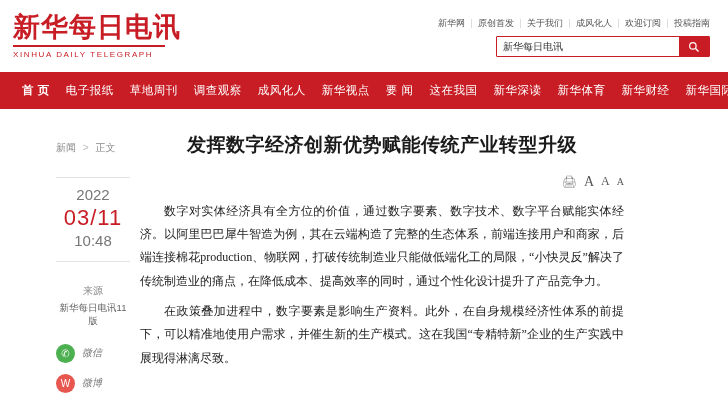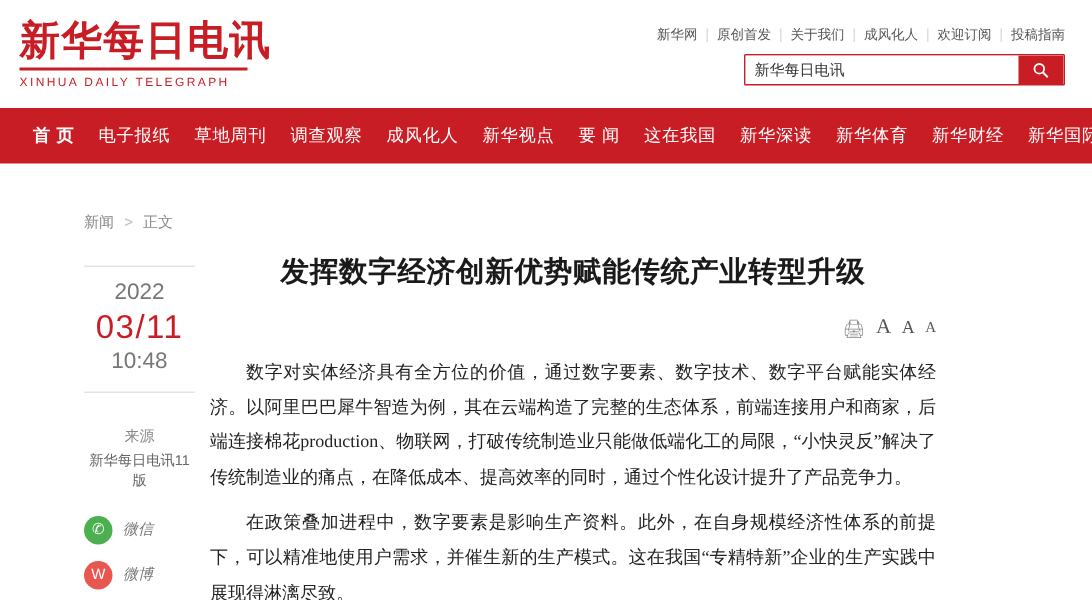--- a/index.html
+++ b/index.html
@@ -135,21 +135,20 @@
     flex: 1;
     padding: 18px 26px 0 10px;
     max-width: 520px;
   }
   .headline {
     font-family: "Liberation Serif", serif;
     font-size: 19px; font-weight: bold; color: #1a1a1a;
     text-align: center;
     line-height: 1.5;
     letter-spacing: 0.5px;
-    margin-top: 37px;
   }
   .tool-row {
     display: flex; align-items: center; justify-content: flex-end;
     gap: 7px; margin: 14px 0 10px 0;
     height: 16px;
   }
   .print-ico { font-size: 12px; color: #888; cursor: pointer; }
   .font-a {
     color: #555; cursor: pointer;
     font-family: "Liberation Serif", serif;

